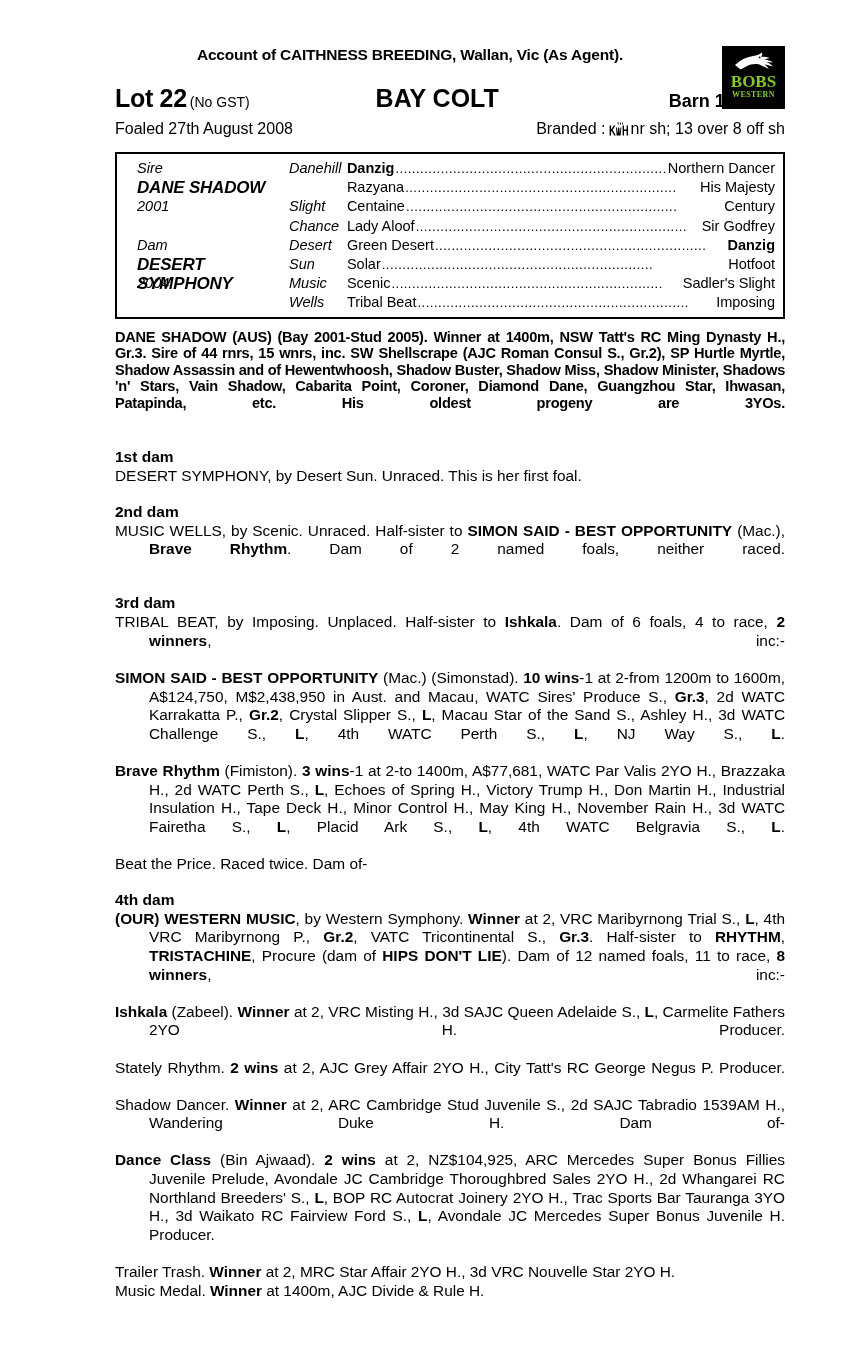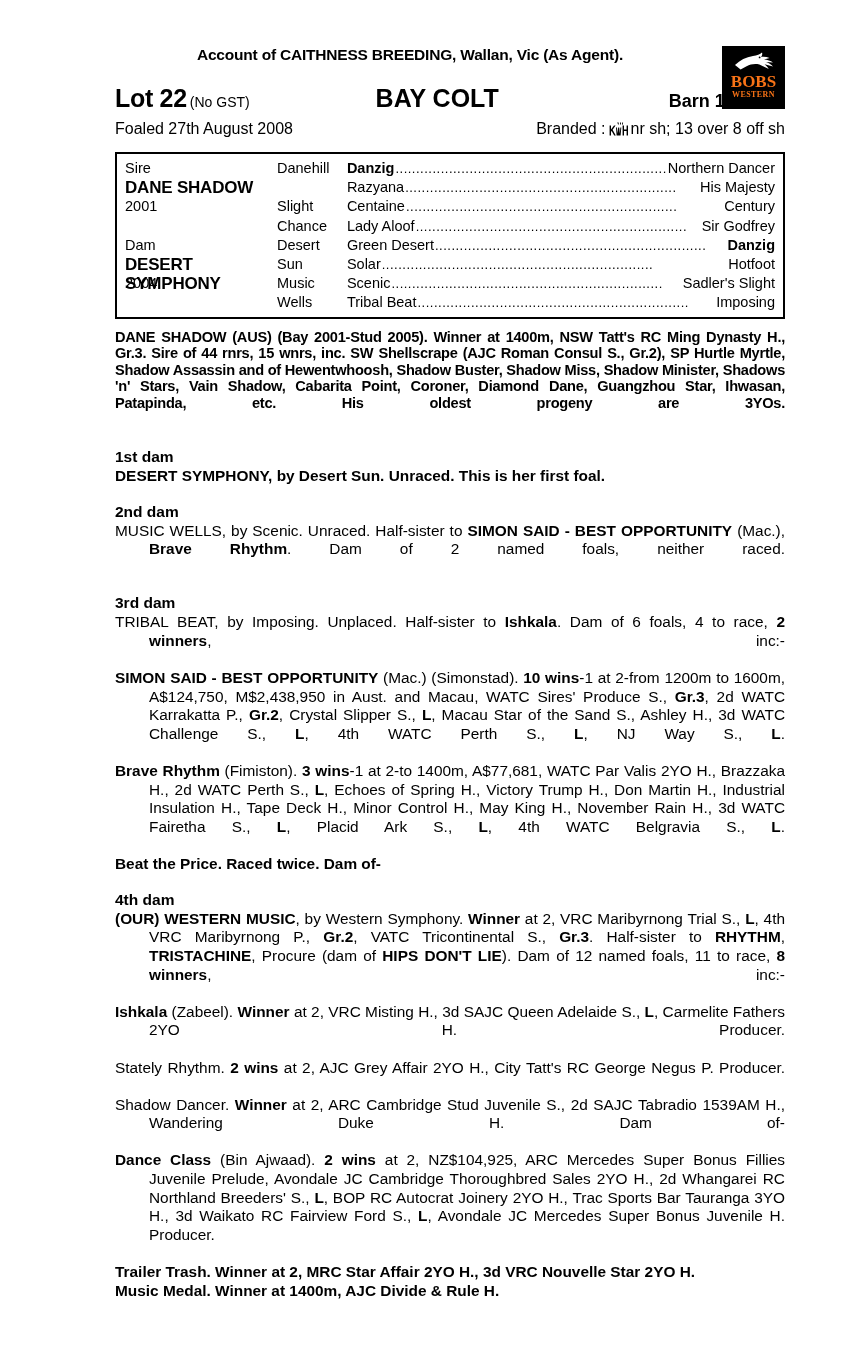--- a/index.html
+++ b/index.html
@@ -26,21 +26,21 @@
   
   .header-block { position: relative; padding-top: 46px; }
 
   .bobs-logo {
     position: absolute;
     right: 0px;
     top: 46px;
     width: 63px;
     height: 63px;
     background: #000000;
-    color: #f97316;
+    color: #84cc16;
     text-align: center;
     overflow: hidden;
   }
   .bobs-logo .horse {
     display: block;
     margin: 5px auto 0 auto;
     width: 46px;
     height: 22px;
   }
   .bobs-logo .bobs-word {
@@ -117,21 +117,21 @@
     margin: 0 1px 0 2px;
   }
 
   
   .ped-table {
     border: 2px solid #000;
     display: flex;
     padding: 5px 0 4px 0;
     margin-bottom: 10px;
   }
-  .ped-col-left { width: 370px; padding-left: 8px; box-sizing: border-box; }
+  .ped-col-left { width: 370px; padding-left: 20px; box-sizing: border-box; font-style: italic; }
   .ped-col-right { flex: 1; padding-right: 8px; box-sizing: border-box; }
 
   .ped-left-row {
     display: flex;
     font-size: 14.5px;
     line-height: 19.2px;
     height: 19.2px;
   }
   .ped-left-row .c1 { width: 152px; }
   .ped-left-row .c2 { flex: 1; }
@@ -184,21 +184,21 @@
   .dam-section:last-child { margin-bottom: 13px; }
 
   p.ln {
     margin: 0;
     font-size: 15.4px;
     line-height: 18.6px;
     text-align: justify;
     text-justify: inter-word;
   }
   p.ln:after { content: ""; display: inline-block; width: 100%; }
-  p.ln.nojust { text-align: left; font-weight: bold; }
+  p.ln.nojust { text-align: left; }
   p.ln.nojust:after { content: none; }
   .ind1 { margin-left: 34px; }
   .ind2 { margin-left: 68px; }
 
   .hang1 { padding-left: 34px; text-indent: -34px; }
 </style>
 </head>
 <body>
 
 <div class="page">

